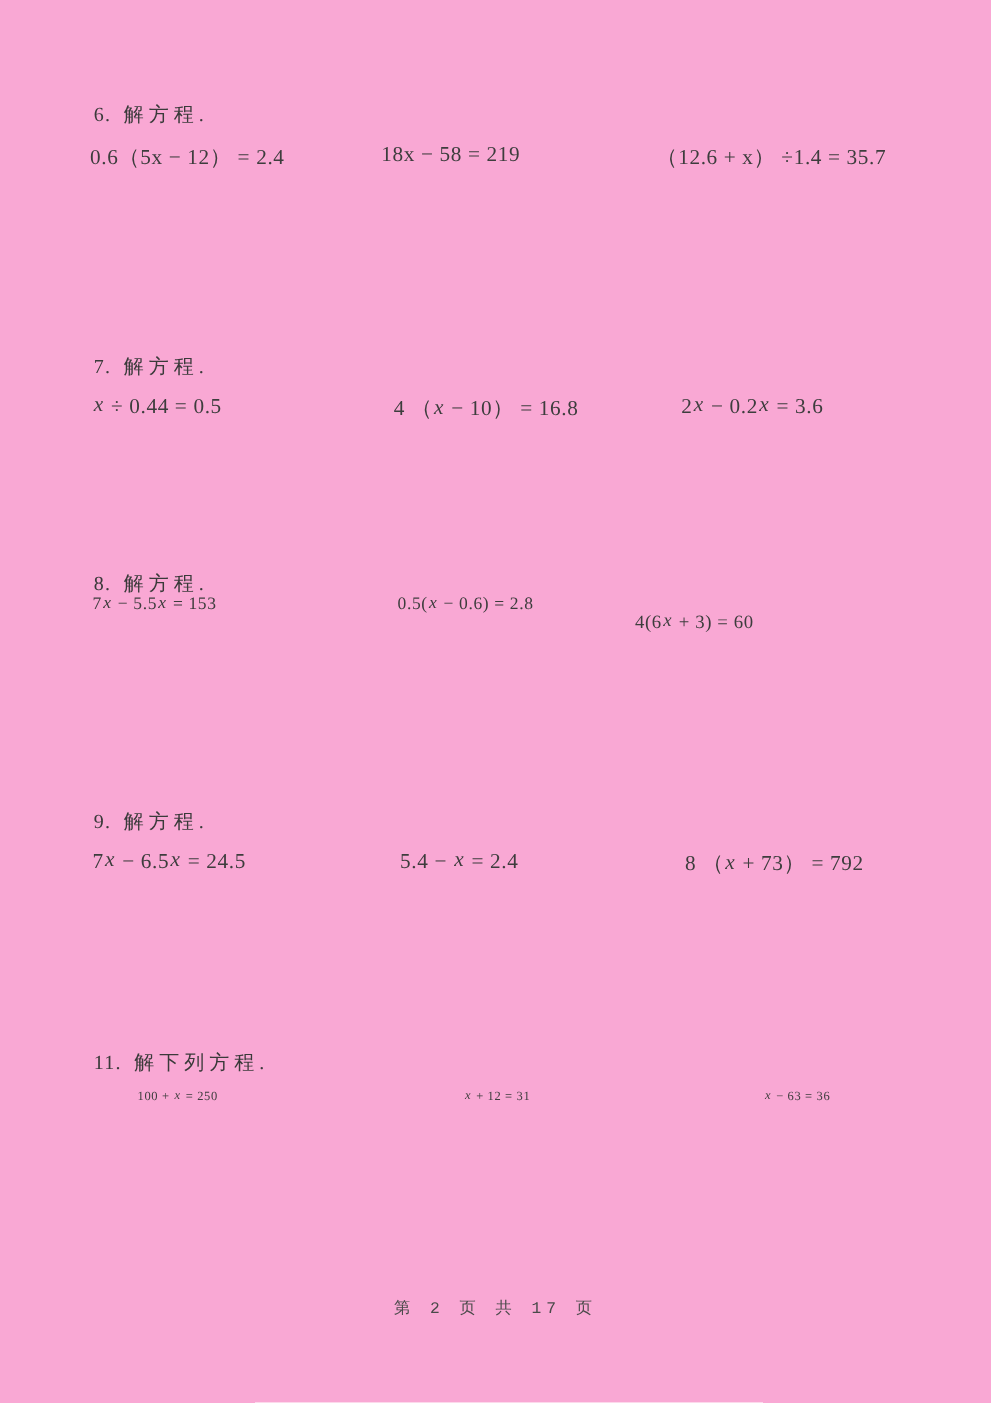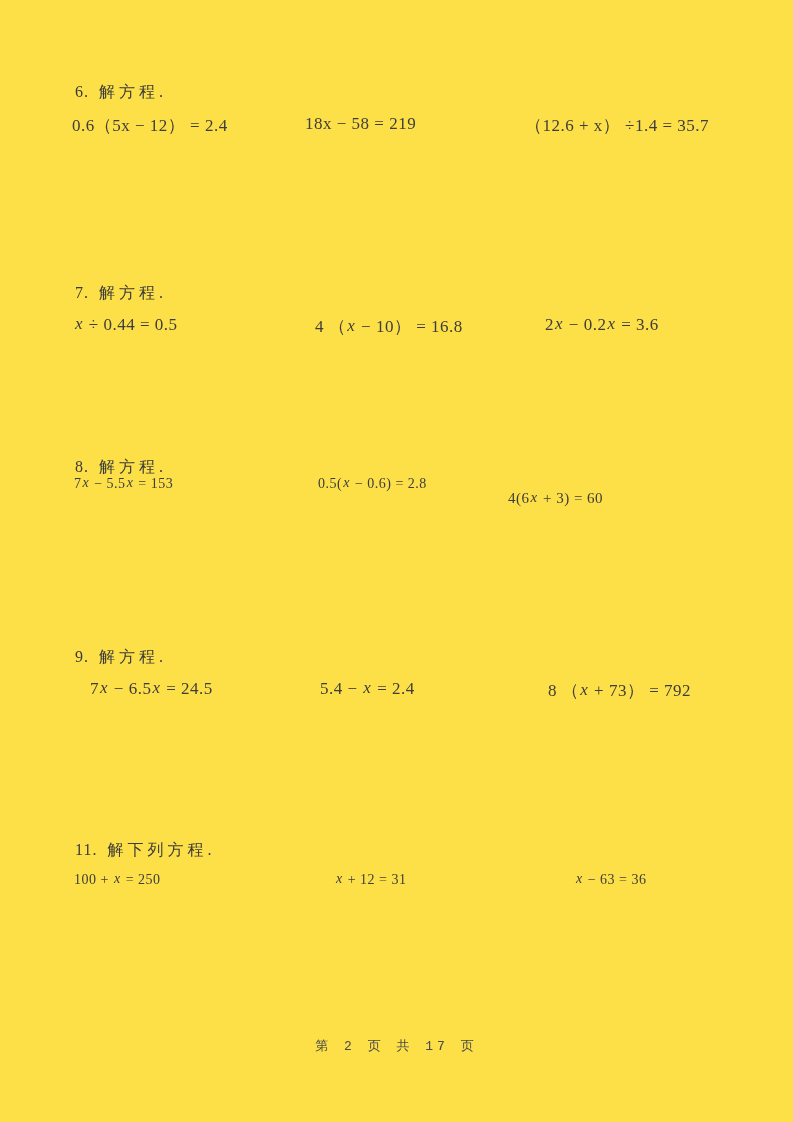--- a/index.html
+++ b/index.html
@@ -1,20 +1,20 @@
 <!DOCTYPE html>
 <html><head>
 <meta charset="utf-8">
 <style>
   html, body { margin: 0; padding: 0; background: #ffffff; }
   .page {
     position: relative;
     width: 793px;
     height: 1122px;
-    background: #fde047;
+    background: #f9a8d4;
     overflow: hidden;
     font-family: "Liberation Serif", "DejaVu Serif", serif;
   }
   .problem { position: absolute; left: 0; width: 100%; height: 60px; }
   .p-head {
     position: absolute;
     left: 75px;
     top: 0;
     font-size: 16px;
     color: #3a3a3a;
@@ -25,21 +25,21 @@
   .eq {
     position: absolute;
     top: 32px;
     white-space: nowrap;
     font-size: 17px;
     color: #3d3d3d;
     letter-spacing: 0.5px;
   }
   .eq.sm { font-size: 14px; top: 19px; }
   .eq.md { font-size: 15px; top: 33px; }
-  .eq.p10 { font-size: 14px; }
+  .eq.p10 { font-size: 10px; margin-left: 36px; }
   .vx {
     font-style: italic;
     font-family: "Liberation Serif", "DejaVu Serif", serif;
     position: relative;
     top: -1px;
     padding: 0 1px;
   }
   .footer {
     position: absolute;
     left: 0;
@@ -81,21 +81,21 @@
     </div>
     <span class="eq sm" style="left:74px">7<i class="vx">x</i> − 5.5<i class="vx">x</i> = 153</span>
     <span class="eq sm" style="left:318px">0.5(<i class="vx">x</i> − 0.6) = 2.8</span>
     <span class="eq md" style="left:508px">4(6<i class="vx">x</i> + 3) = 60</span>
   </section>
 
   <section class="problem" style="top:647px">
     <div class="p-head">
       <span class="p-num">9.</span><span class="p-title">解方程.</span>
     </div>
-    <span class="eq" style="left:90px">7<i class="vx">x</i> − 6.5<i class="vx">x</i> = 24.5</span>
+    <span class="eq" style="left:74px">7<i class="vx">x</i> − 6.5<i class="vx">x</i> = 24.5</span>
     <span class="eq" style="left:320px">5.4 − <i class="vx">x</i> = 2.4</span>
     <span class="eq" style="left:548px">8 （<i class="vx">x</i> + 73） = 792</span>
   </section>
 
   <section class="problem" style="top:840px">
     <div class="p-head">
       <span class="p-num">11.</span><span class="p-title">解下列方程.</span>
     </div>
     <span class="eq p10" style="left:74px">100 + <i class="vx">x</i> = 250</span>
     <span class="eq p10" style="left:335px"><i class="vx">x</i> + 12 = 31</span>

